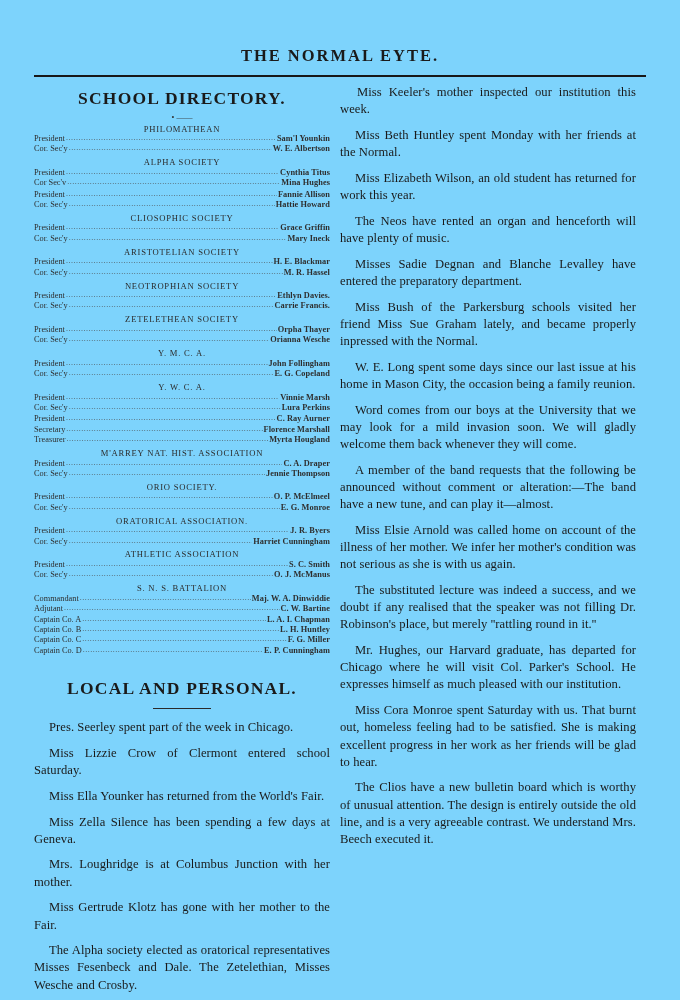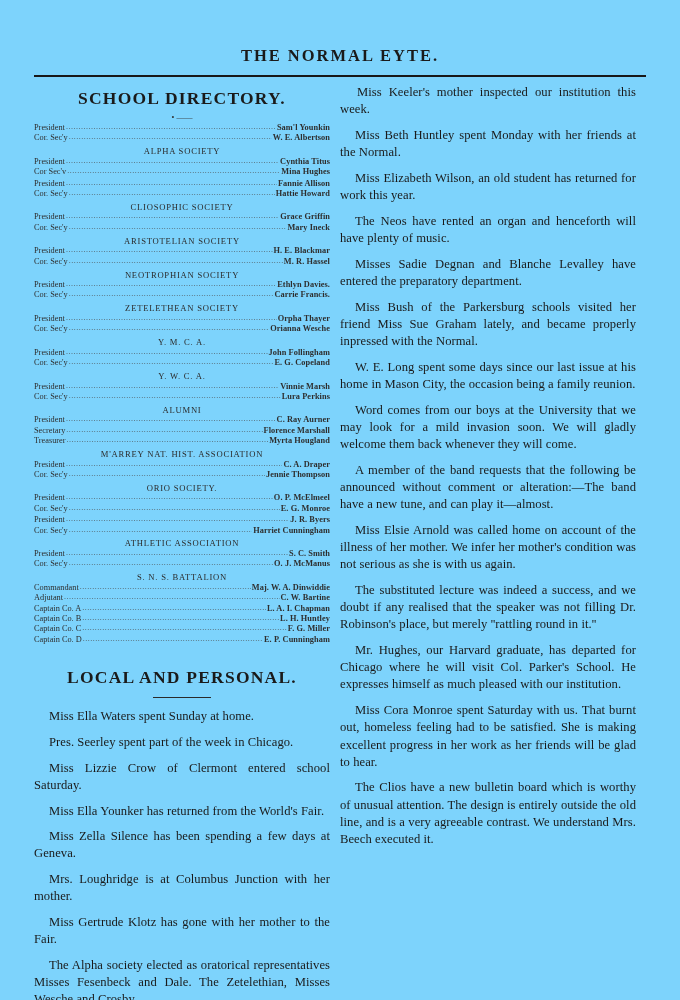--- a/index.html
+++ b/index.html
@@ -155,20 +155,21 @@
 
   <div class="columns">
 
     <div class="col col-left">
 
       <div class="sec-head directory">SCHOOL DIRECTORY.</div>
       <div class="head-rule-dot">•&nbsp;——</div>
 
       <div class="directory">
           <div class="org">
+            <div class="org-name">PHILOMATHEAN</div>
             <div class="entry">
               <span class="role">President</span>
               <span class="leader">........................................................................................................................</span>
               <span class="person">Sam'l Younkin</span>
             </div>
             <div class="entry">
               <span class="role">Cor. Sec'y</span>
               <span class="leader">........................................................................................................................</span>
               <span class="person">W. E. Albertson</span>
             </div>
@@ -270,21 +271,20 @@
               <span class="leader">........................................................................................................................</span>
               <span class="person">Vinnie Marsh</span>
             </div>
             <div class="entry">
               <span class="role">Cor. Sec'y</span>
               <span class="leader">........................................................................................................................</span>
               <span class="person">Lura Perkins</span>
             </div>
           </div>
           <div class="org">
-            <div class="org-name">ALUMNI</div>
             <div class="entry">
               <span class="role">President</span>
               <span class="leader">........................................................................................................................</span>
               <span class="person">C. Ray Aurner</span>
             </div>
             <div class="entry">
               <span class="role">Secretary</span>
               <span class="leader">........................................................................................................................</span>
               <span class="person">Florence Marshall</span>
             </div>
@@ -314,20 +314,21 @@
               <span class="leader">........................................................................................................................</span>
               <span class="person">O. P. McElmeel</span>
             </div>
             <div class="entry">
               <span class="role">Cor. Sec'y</span>
               <span class="leader">........................................................................................................................</span>
               <span class="person">E. G. Monroe</span>
             </div>
           </div>
           <div class="org">
+            <div class="org-name">ORATORICAL ASSOCIATION.</div>
             <div class="entry">
               <span class="role">President</span>
               <span class="leader">........................................................................................................................</span>
               <span class="person">J. R. Byers</span>
             </div>
             <div class="entry">
               <span class="role">Cor. Sec'y</span>
               <span class="leader">........................................................................................................................</span>
               <span class="person">Harriet Cunningham</span>
             </div>
@@ -377,21 +378,20 @@
               <span class="leader">........................................................................................................................</span>
               <span class="person">E. P. Cunningham</span>
             </div>
           </div>
         </div>
 
       <div class="sec-head" style="margin-top:22px;">LOCAL AND PERSONAL.</div>
       <div class="head-rule"></div>
 
       <div class="news">
-          <p>Miss Ella Waters spent Sunday at home.</p>
           <p>Pres. Seerley spent part of the week in Chicago.</p>
           <p>Miss Lizzie Crow of Clermont entered school Saturday.</p>
           <p>Miss Ella Younker has returned from the World's Fair.</p>
           <p>Miss Zella Silence has been spending a few days at Geneva.</p>
           <p>Mrs. Loughridge is at Columbus Junction with her mother.</p>
           <p>Miss Gertrude Klotz has gone with her mother to the Fair.</p>
           <p>The Alpha society elected as oratorical representatives Misses Fesenbeck and Dale. The Zetelethian, Misses Wesche and Crosby.</p>
         </div>
     </div>
 

